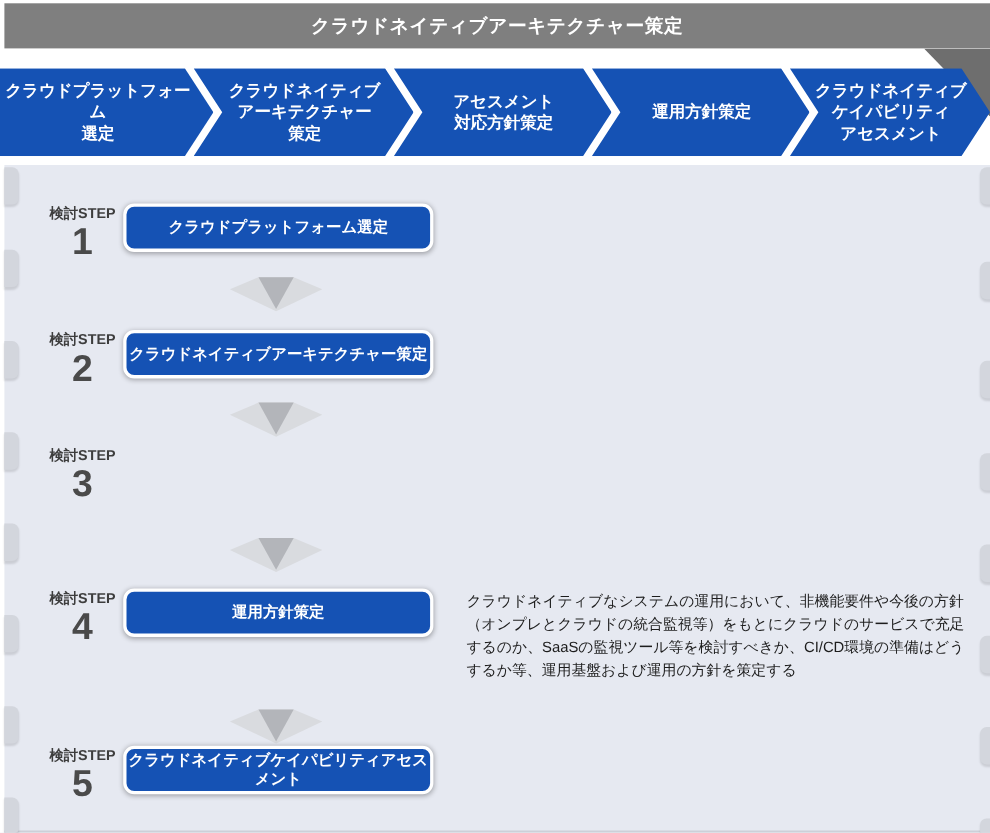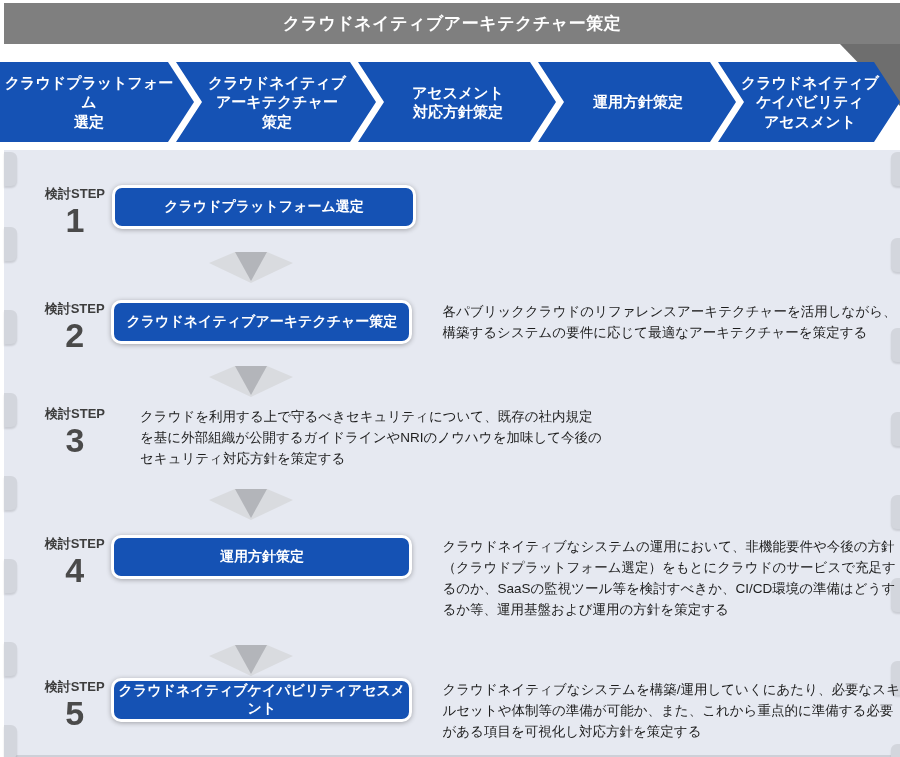--- a/index.html
+++ b/index.html
@@ -58,21 +58,21 @@
   }
   .edge-tab.left  { left:0;  border-radius:0 6px 6px 0; }
   .edge-tab.right { right:0; border-radius:6px 0 0 6px; }
 
   
   .step-row { position:absolute; left:0; display:flex; align-items:flex-start; width:900px; }
   .step-label { width:70px; margin-left:36px; text-align:center; color:#3d3d3d; }
   .step-label .lbl { font-size:13px; font-weight:bold; display:block; }
   .step-label .num { font-size:34px; font-weight:bold; color:#4a4a4a; line-height:1.05; display:block; }
   .step-button {
-    width:304px; height:44px; margin-left:2px; background:#1552b4;
+    width:282px; height:44px; margin-left:2px; background:#1552b4;
     border:3px solid #ffffff; border-radius:10px; box-shadow:0 1px 5px rgba(0,0,0,.3);
     display:flex; align-items:center; justify-content:center;
     color:#ffffff; font-weight:bold; font-size:14px; text-align:center; cursor:pointer;
   }
   .step-button.small-text { font-size:14px; }
   .step-desc {
     margin-left:30px; width:466px; font-size:13.5px; line-height:1.55; color:#1d1d1d;
     padding-top:2px;
   }
   .row-1 { top:35px; }  .row-2 { top:150px; } .row-3 { top:255px; }
@@ -150,67 +150,64 @@
   </div>
 
   <div class="step-row row-2">
     <div class="step-label">
       <span class="lbl">検討STEP</span>
       <span class="num">2</span>
     </div>
     <div class="step-button">
       <span>クラウドネイティブアーキテクチャー策定</span>
     </div>
-    <div class="step-desc">各パブリッククラウドのリファレンスアーキテクチャーを活用しながら、構築するシステムの要件に応じて最適なアーキテクチャーを策定する</div>
   </div>
 
   <div class="down-arrow arrow-2">
     <svg width="84" height="34" viewBox="0 0 84 34">
       <polygon points="0,13 26,2 58,2 84,13 42,33" fill="#d9dbdf"></polygon>
       <polygon points="26,2 58,2 42,31" fill="#b3b5ba"></polygon>
     </svg>
   </div>
 
   <div class="step-row row-3">
     <div class="step-label">
       <span class="lbl">検討STEP</span>
       <span class="num">3</span>
     </div>
-    <div class="step-desc">クラウドを利用する上で守るべきセキュリティについて、既存の社内規定を基に外部組織が公開するガイドラインやNRIのノウハウを加味して今後のセキュリティ対応方針を策定する</div>
   </div>
 
   <div class="down-arrow arrow-3">
     <svg width="84" height="34" viewBox="0 0 84 34">
       <polygon points="0,13 26,2 58,2 84,13 42,33" fill="#d9dbdf"></polygon>
       <polygon points="26,2 58,2 42,31" fill="#b3b5ba"></polygon>
     </svg>
   </div>
 
   <div class="step-row row-4">
     <div class="step-label">
       <span class="lbl">検討STEP</span>
       <span class="num">4</span>
     </div>
     <div class="step-button">
       <span>運用方針策定</span>
     </div>
-    <div class="step-desc">クラウドネイティブなシステムの運用において、非機能要件や今後の方針（クラウドプラットフォーム選定）をもとにクラウドのサービスで充足するのか、SaaSの監視ツール等を検討すべきか、CI/CD環境の準備はどうするか等、運用基盤および運用の方針を策定する</div>
+    <div class="step-desc">クラウドネイティブなシステムの運用において、非機能要件や今後の方針（オンプレとクラウドの統合監視等）をもとにクラウドのサービスで充足するのか、SaaSの監視ツール等を検討すべきか、CI/CD環境の準備はどうするか等、運用基盤および運用の方針を策定する</div>
   </div>
 
   <div class="down-arrow arrow-4">
     <svg width="84" height="34" viewBox="0 0 84 34">
       <polygon points="0,13 26,2 58,2 84,13 42,33" fill="#d9dbdf"></polygon>
       <polygon points="26,2 58,2 42,31" fill="#b3b5ba"></polygon>
     </svg>
   </div>
 
   <div class="step-row row-5">
     <div class="step-label">
       <span class="lbl">検討STEP</span>
       <span class="num">5</span>
     </div>
     <div class="step-button small-text">
       <span>クラウドネイティブケイパビリティアセスメント</span>
     </div>
-    <div class="step-desc">クラウドネイティブなシステムを構築/運用していくにあたり、必要なスキルセットや体制等の準備が可能か、また、これから重点的に準備する必要がある項目を可視化し対応方針を策定する</div>
   </div>
 
 </div>
 
 </body></html>

